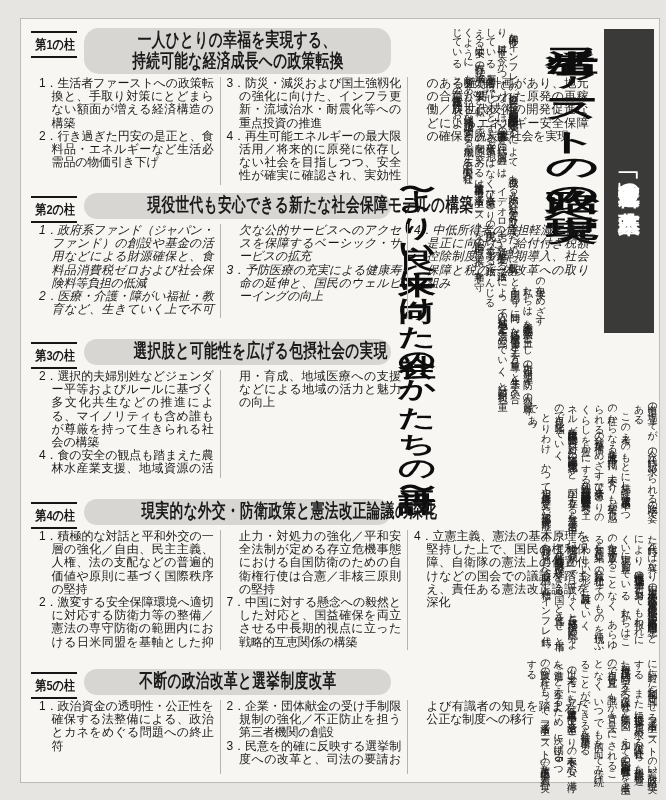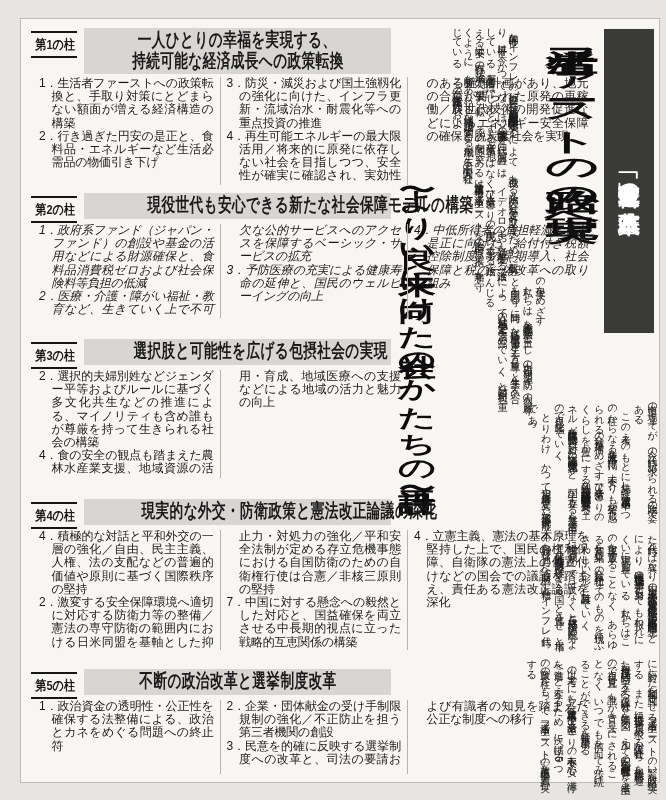--- a/index.html
+++ b/index.html
@@ -20,21 +20,21 @@
     position:absolute;left:10px;top:3px;width:46px;
     border-top:2px solid #161616;border-bottom:2px solid #161616;
     padding:2px 0;text-align:left;
   }
   .pillar-label .sq{
     display:inline-block;font-weight:bold;font-size:13.5px;white-space:nowrap;
     transform:scaleX(.82);transform-origin:center;
   }
   .pillar-title{
     position:absolute;left:63px;top:0;width:307px;
-    background:#d7d6d3;padding:2px 0 3px 0;text-align:center;
+    background:#d7d6d3;padding:2px 0 3px 0;text-align:center;border-radius:15px;
   }
   .pillar-title .t-line{line-height:19.5px;}
   .pillar-title .t-line span{
     display:inline-block;font-weight:bold;font-size:19px;white-space:nowrap;
     transform:scaleX(.72);transform-origin:center;letter-spacing:.5px;
   }
   .pillar-list{
     position:absolute;left:18px;width:362px;box-sizing:border-box;
     column-count:2;column-gap:13px;column-rule:1px solid #b5b4b1;column-fill:auto;
     font-size:12px;line-height:13.2px;text-align:justify;
@@ -152,21 +152,21 @@
   </section>
 
   <section class="pillar" style="top: 480px;">
     <div class="pillar-label">
       <span class="sq">第4の柱</span>
     </div>
     <div class="pillar-title">
           <div class="t-line"><span>現実的な外交・防衛政策と憲法改正論議の深化</span></div>
         </div>
     <div class="pillar-list" style="top: 31px; height: 120px;">
-          <div class="list-item">4．積極的な対話と平和外交の一層の強化／自由、民主主義、人権、法の支配などの普遍的価値や原則に基づく国際秩序の堅持</div>
+          <div class="list-item">1．積極的な対話と平和外交の一層の強化／自由、民主主義、人権、法の支配などの普遍的価値や原則に基づく国際秩序の堅持</div>
           <div class="list-item">2．激変する安全保障環境へ適切に対応する防衛力等の整備／憲法の専守防衛の範囲内における日米同盟を基軸とした抑止力・対処力の強化／平和安全法制が定める存立危機事態における自国防衛のための自衛権行使は合憲／非核三原則の堅持</div>
           <div class="list-item">7．中国に対する懸念への毅然とした対応と、国益確保を両立させる中長期的視点に立った戦略的互恵関係の構築</div>
           <div class="list-item">4．立憲主義、憲法の基本原理を堅持した上で、国民の権利保障、自衛隊の憲法上の位置付けなどの国会での議論を踏まえ、責任ある憲法改正論議を深化</div>
         </div>
   </section>
 
   <section class="pillar" style="top: 650px;">
     <div class="pillar-label">
       <span class="sq">第5の柱</span>
     </div>

